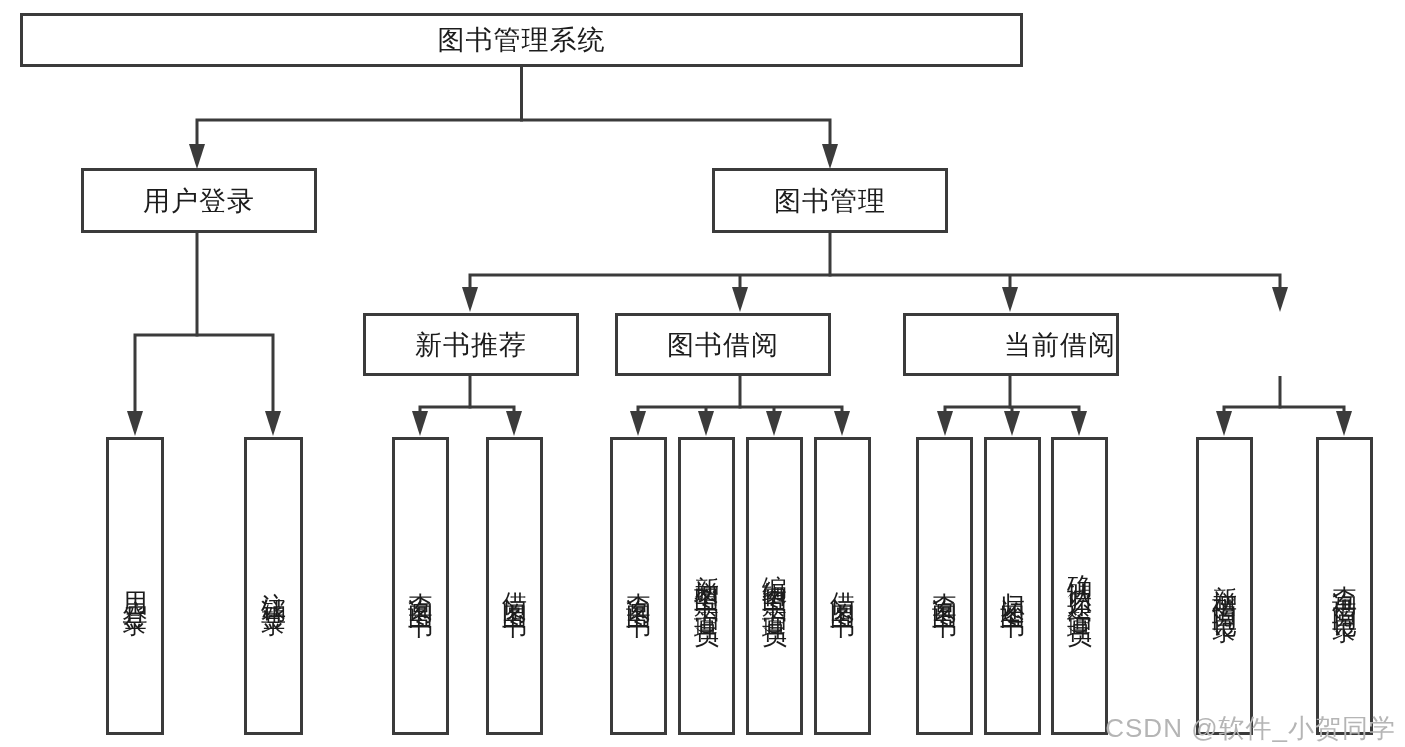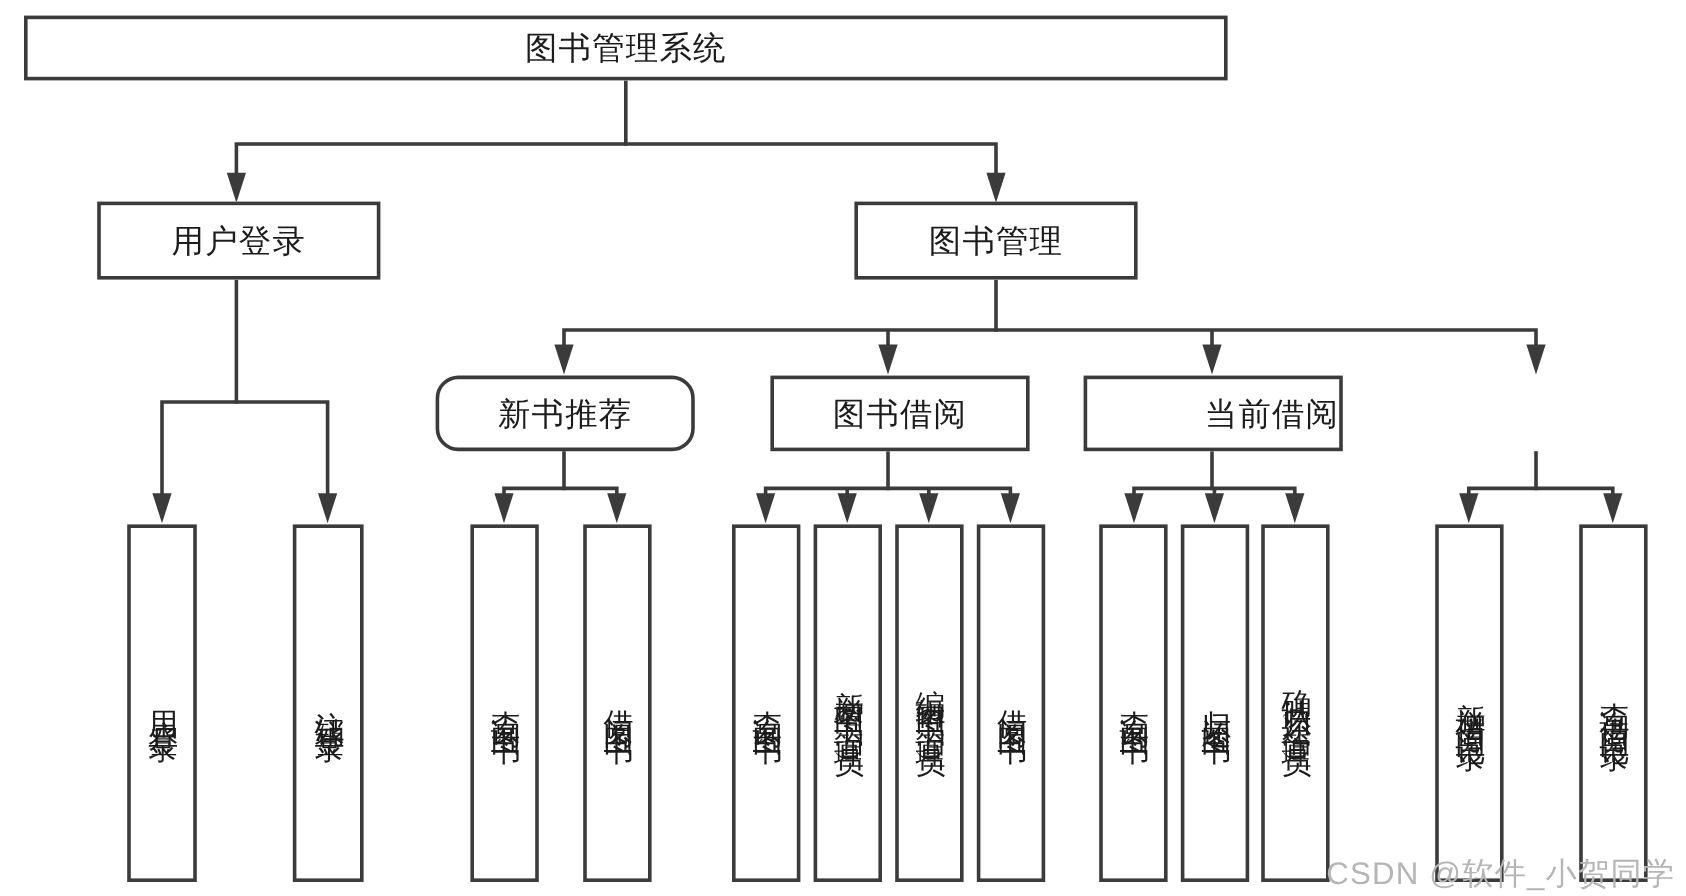--- a/index.html
+++ b/index.html
@@ -142,24 +142,24 @@
     <span>图书管理系统</span>
   </div>
 
   <div class="hbox" style="left:81px; top:168px; width:236px; height:65px;">
     <span>用户登录</span>
   </div>
   <div class="hbox" style="left:712px; top:168px; width:236px; height:65px;text-align:center;">
     <span>图书管理</span>
   </div>
 
-  <div class="hbox" style="left:363px; top:313px; width:216px; height:63px;border-radius:19px;">
+  <div class="hbox" style="left:363px; top:313px; width:216px; height:63px;">
     <span>新书推荐</span>
   </div>
-  <div class="hbox" style="left:642px; top:313px; width:216px; height:63px;">
+  <div class="hbox" style="left:615px; top:313px; width:216px; height:63px;">
     <span>图书借阅</span>
   </div>
   <div class="hbox" style="left:903px; top:313px; width:216px; height:63px;justify-content:flex-end;">
     <span>当前借阅</span>
   </div>
 
   <div class="vbox" style="left:106px; top:437px; width:58px; height:298px;">
     <span class="vtext">用户登录</span>
   </div>
   <div class="vbox" style="left:244px; top:437px; width:59px; height:298px;">

